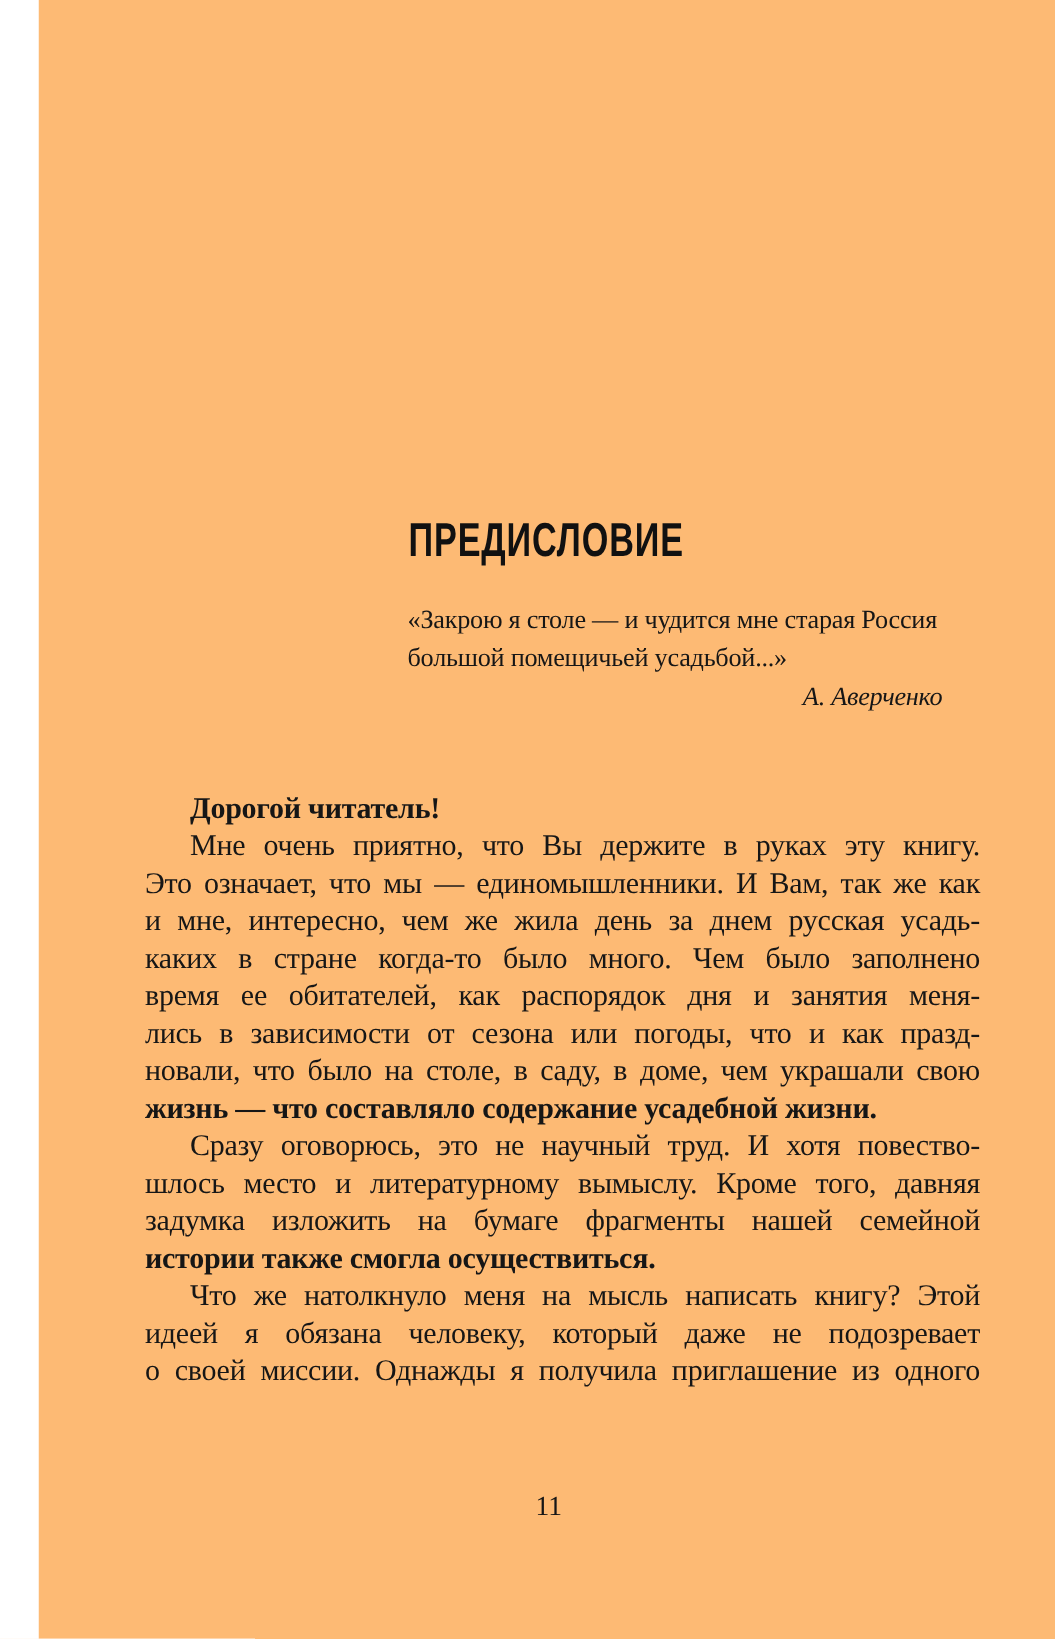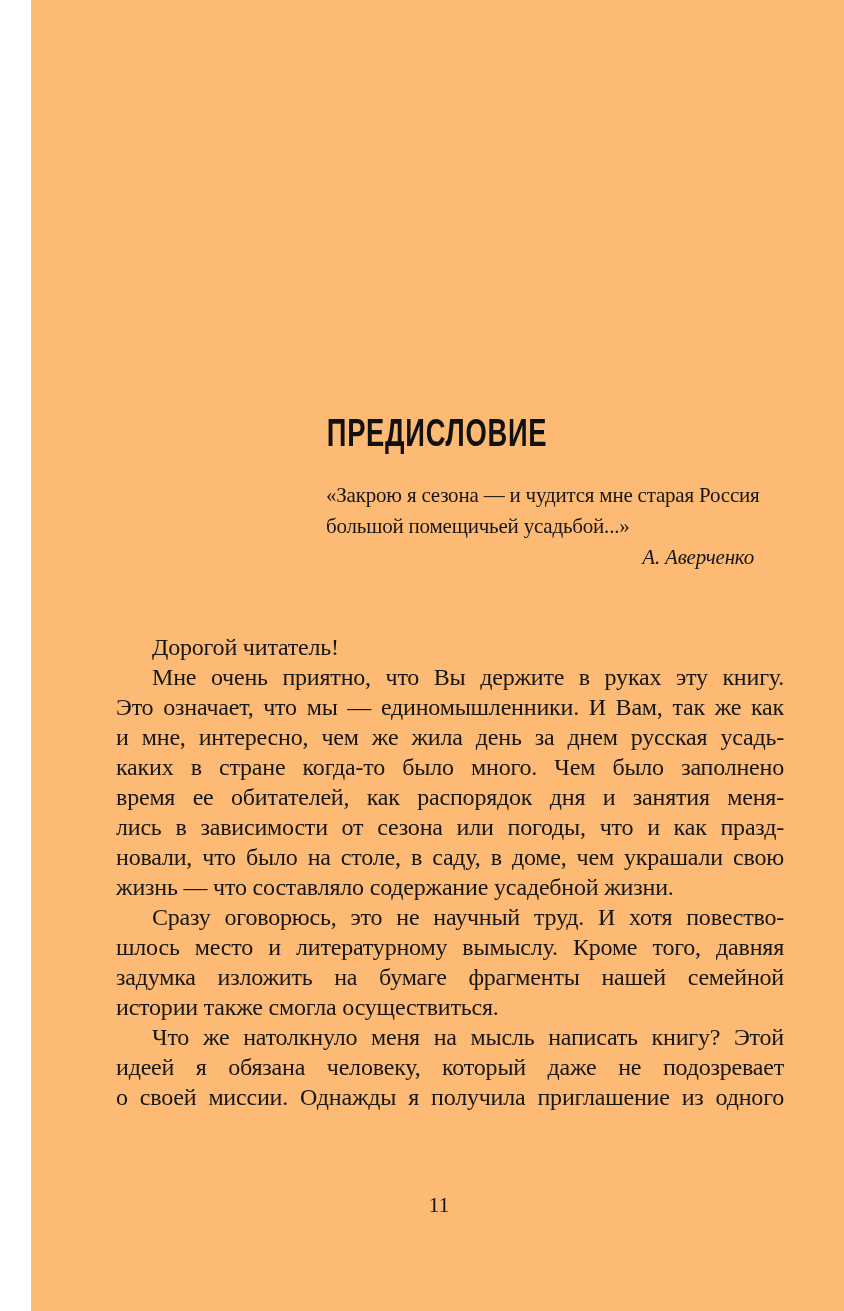--- a/index.html
+++ b/index.html
@@ -60,20 +60,21 @@
     letter-spacing: -0.2px;
   }
   .line {
     text-align: justify;
     text-align-last: justify;
     text-justify: inter-word;
     white-space: nowrap;
   }
   .line.end {
     text-align-last: left;
+    font-weight: bold;
   }
   .line.indent {
     text-indent: 36px;
   }
   .pageno {
     position: absolute;
     top: 1192px;
     left: 85px;
     width: 668px;
     text-align: center;
@@ -83,21 +84,21 @@
   }
 </style>
 </head>
 <body>
 
 <div class="page" style="background: #fdba74; color: rgb(22, 22, 22); margin-left: 31px;">
   <h1 class="chapter-title">ПРЕДИСЛОВИЕ</h1>
 
   <div class="epigraph">
     <div>
-        <div class="epigraph-line">«Закрою я сезона — и чудится мне старая Россия</div>
+        <div class="epigraph-line">«Закрою я столе — и чудится мне старая Россия</div>
         <div class="epigraph-line">большой помещичьей усадьбой...»</div>
       </div>
     <div class="epigraph-attr">А. Аверченко</div>
   </div>
 
   <div class="body-text">
       <div class="line indent end">Дорогой читатель!</div>
       <div class="line indent">Мне очень приятно, что Вы держите в руках эту книгу.</div>
       <div class="line">Это означает, что мы — единомышленники. И Вам, так же как</div>
       <div class="line">и мне, интересно, чем же жила день за днем русская усадь-</div>

